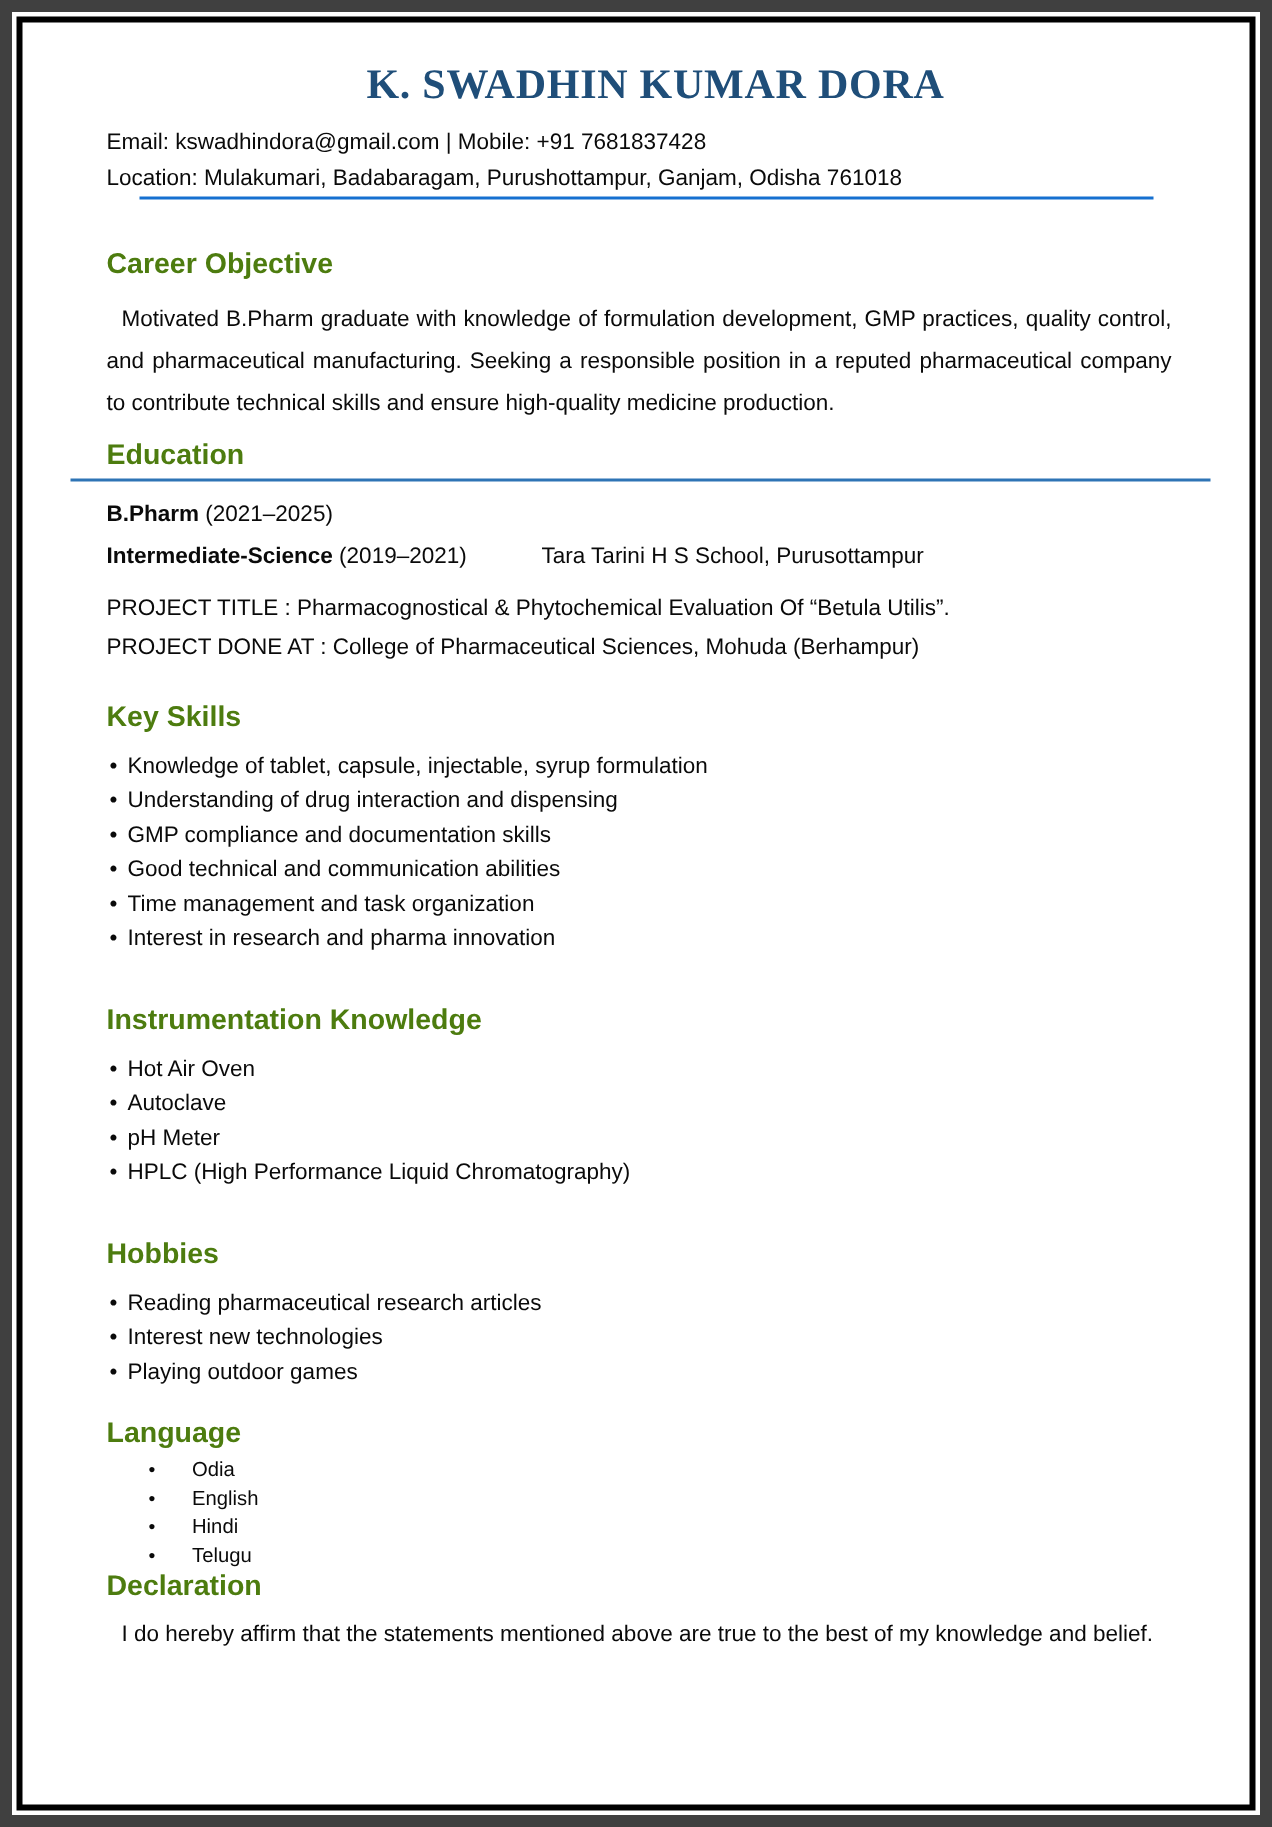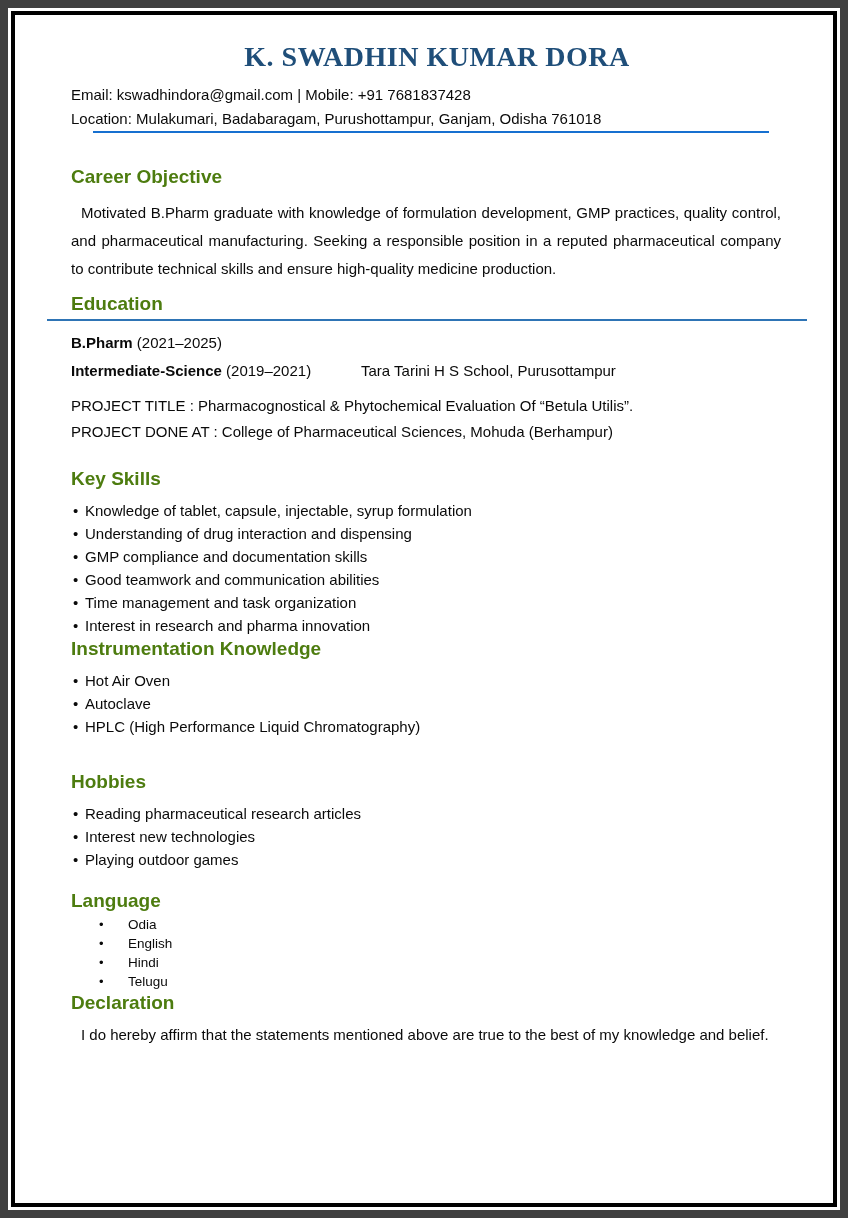--- a/index.html
+++ b/index.html
@@ -41,21 +41,21 @@
   .section-heading {
     font-size: 19px;
     font-weight: bold;
     line-height: 24px;
     color: #4d7c0f;
   }
   .mt-co { margin-top: 32px; }
   .mt-edu { margin-top: 9px; }
   .mt-ap { margin-top: 24px; }
   .mt-ks { margin-top: 22px; }
-  .mt-ik { }
+  .mt-ik { margin-top: 32px; }
   .mt-hb { margin-top: 32px; }
   .mt-lg { margin-top: 18px; }
   .mt-dc { margin-top: 0px; }
   .para {
     margin-top: 10px;
     margin-right: 22px;
     font-size: 15px;
     line-height: 28px;
     text-align: justify;
     text-indent: 10px;
@@ -136,29 +136,30 @@
     <div class="proj-lines">
       <div>PROJECT TITLE : Pharmacognostical &amp; Phytochemical Evaluation Of “Betula Utilis”.</div>
       <div>PROJECT DONE AT : College of Pharmaceutical Sciences, Mohuda (Berhampur)</div>
     </div>
 
     <div class="section-heading mt-ks">Key Skills</div>
     <ul class="bullet-list">
       <li>Knowledge of tablet, capsule, injectable, syrup formulation</li>
       <li>Understanding of drug interaction and dispensing</li>
       <li>GMP compliance and documentation skills</li>
-      <li>Good teamwork and communication abilities</li>
+      <li>Good technical and communication abilities</li>
       <li>Time management and task organization</li>
       <li>Interest in research and pharma innovation</li>
     </ul>
 
     <div class="section-heading mt-ik">Instrumentation Knowledge</div>
     <ul class="bullet-list">
       <li>Hot Air Oven</li>
       <li>Autoclave</li>
+      <li>pH Meter</li>
       <li>HPLC (High Performance Liquid Chromatography)</li>
     </ul>
 
     <div class="section-heading mt-hb">Hobbies</div>
     <ul class="bullet-list">
       <li>Reading pharmaceutical research articles</li>
       <li>Interest new technologies</li>
       <li>Playing outdoor games</li>
     </ul>
 

